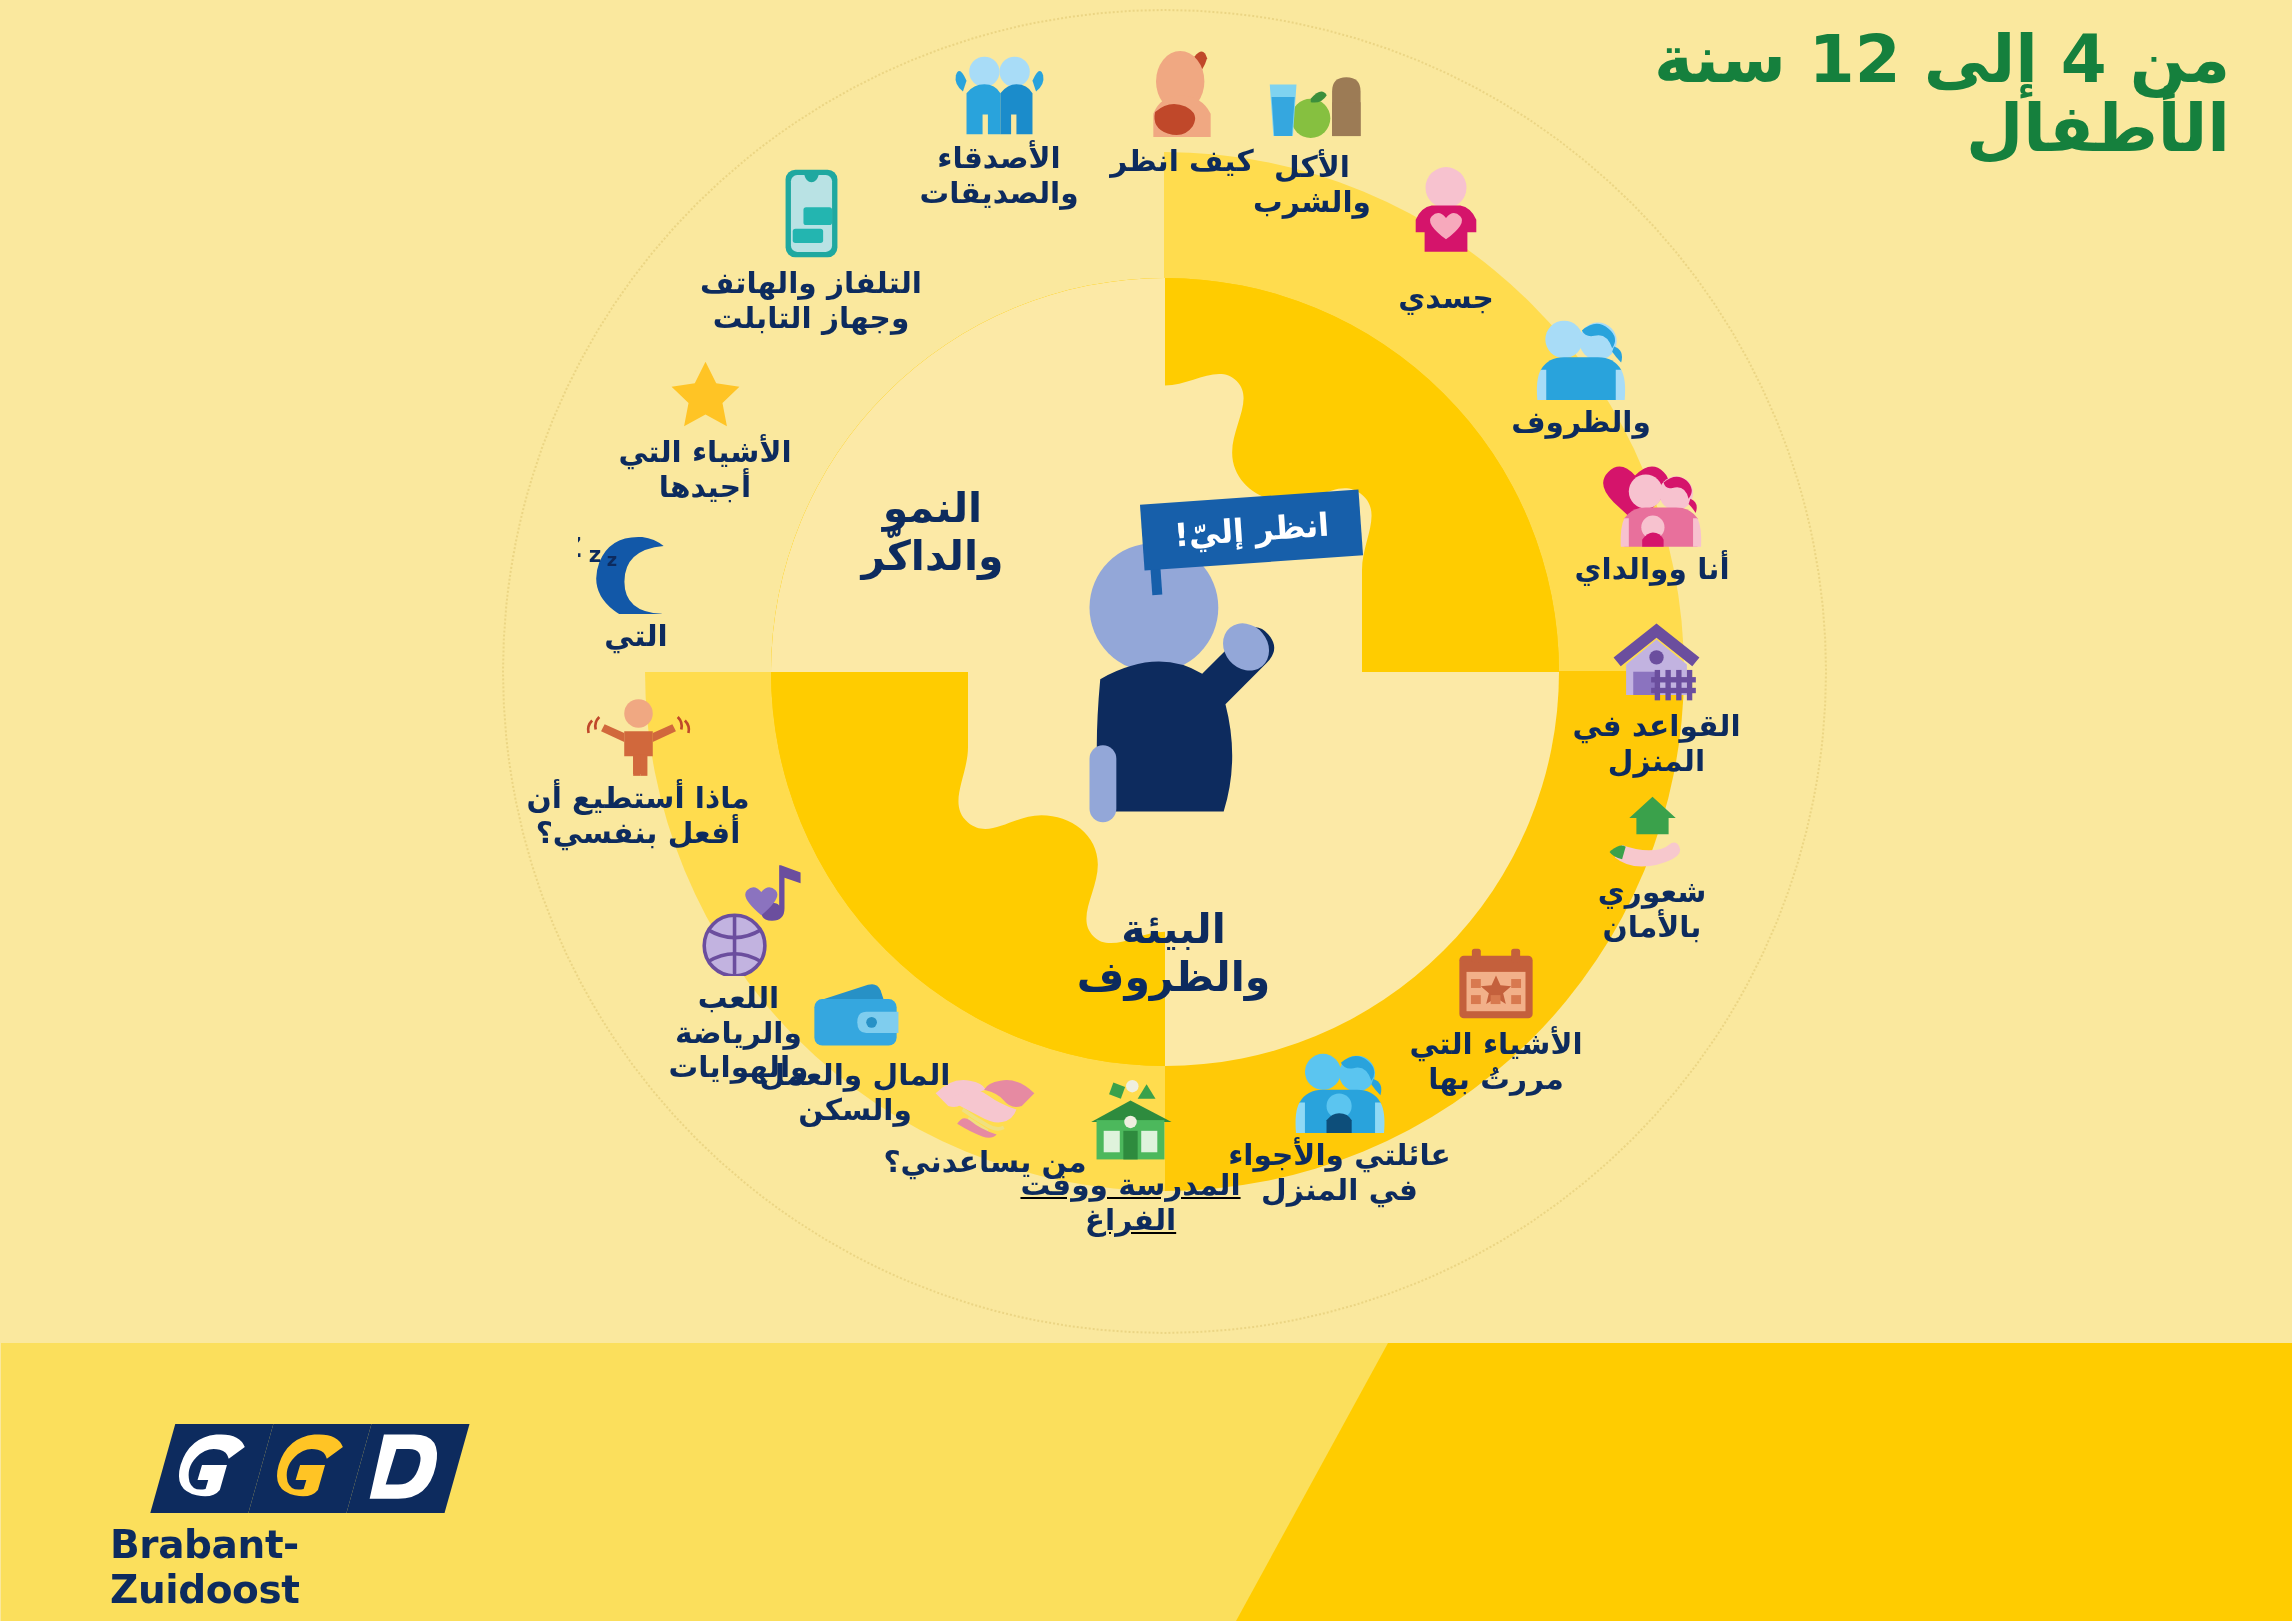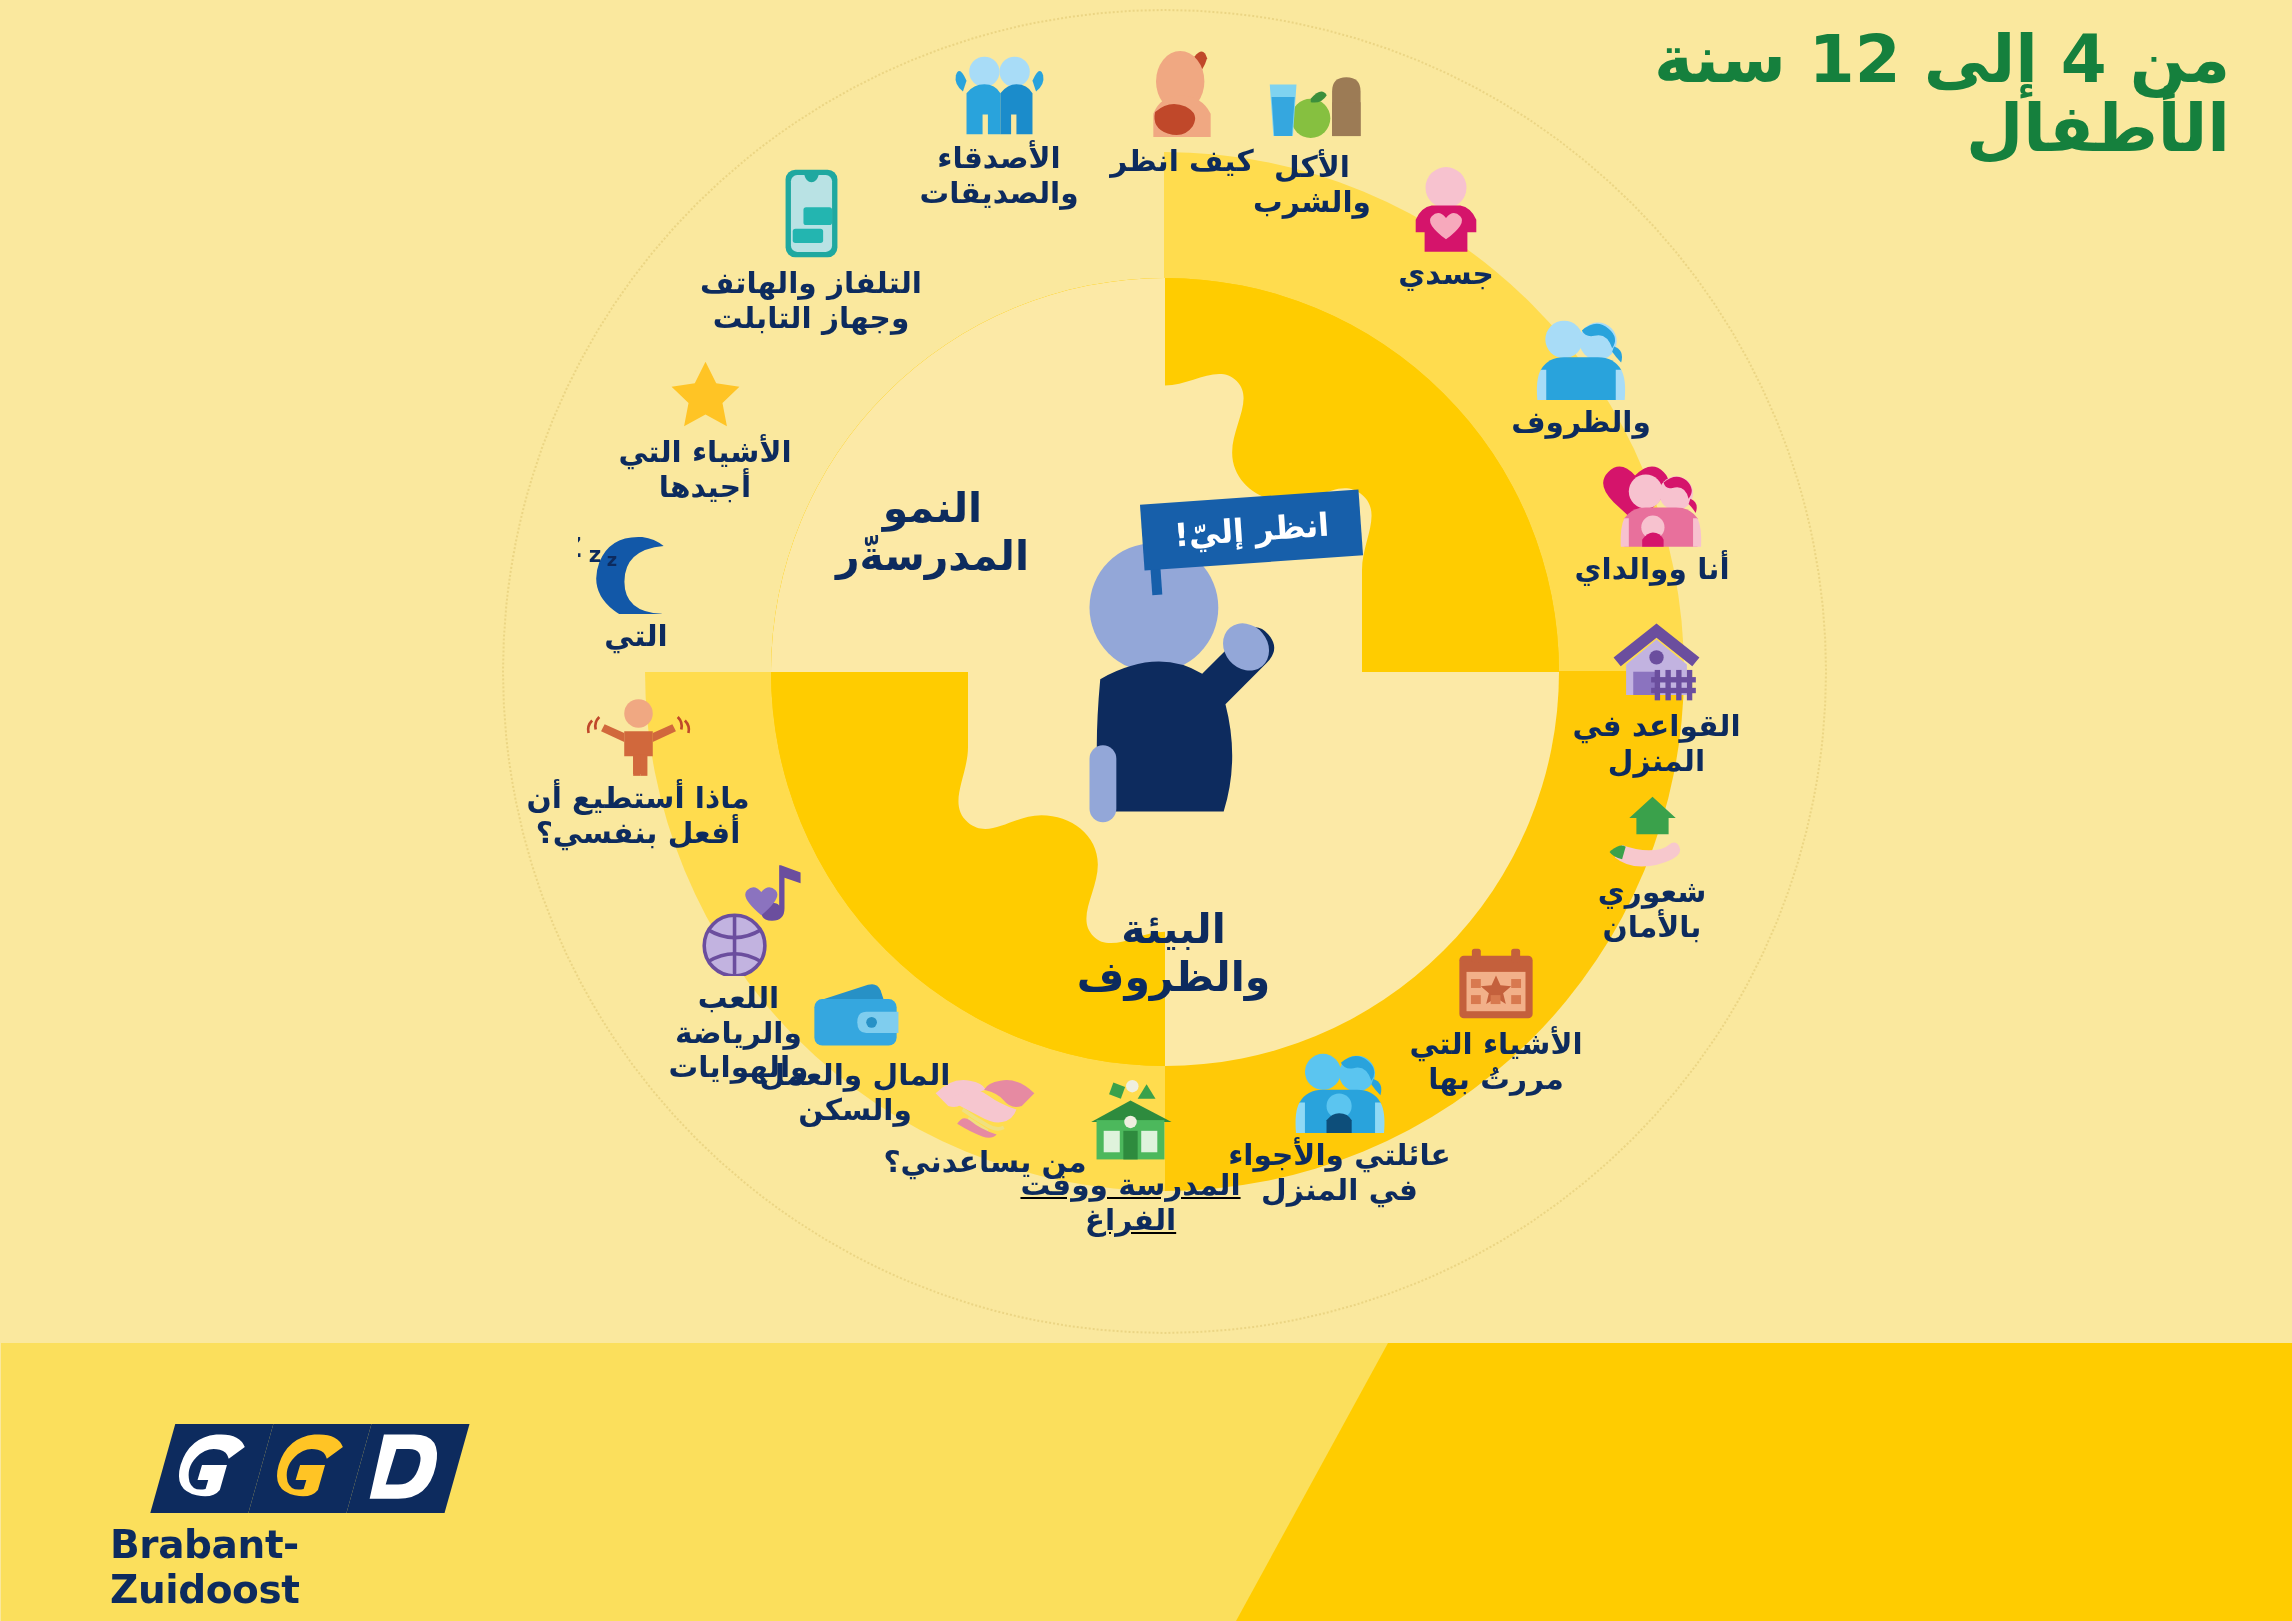--- a/index.html
+++ b/index.html
@@ -135,21 +135,21 @@
             C196 618 220 586 220 554
             L220 440
             L0 440
             L0 0 Z
             " transform="rotate(180 440 440)"></path>
         </g>
       </svg>
     </div>
 
     <div class="qtitle" id="q-growth">النمو
-المدرسةّر</div>
+والداكّر</div>
     <div class="qtitle" id="q-env">البيئة
 والظروف</div>
 
     <svg style="position:absolute;left:537px;top:502px;width:296px;height:322px;" viewBox="0 0 330 360">
       <circle cx="128" cy="108" r="72" fill="#93A7D8"></circle>
       <path d="M68 188 q-10 110 6 148 l132 0 q18 -58 2 -120 l46 -46 q16 -16 2 -32 q-14 -16 -30 0 l-44 44 q-50 -30 -114 6 z" fill="#0D2B5E"></path>
       <ellipse cx="231" cy="152" rx="24" ry="28" transform="rotate(-40 231 152)" fill="#93A7D8"></ellipse>
       <rect x="56" y="262" width="30" height="86" rx="15" fill="#93A7D8"></rect>
     </svg>
 
@@ -187,21 +187,21 @@
       <rect x="92" y="34" width="32" height="38" fill="#9C7B55"></rect>
       <circle cx="68" cy="52" r="22" fill="#86C040"></circle>
       <path d="M68 30 q12 -14 18 -4 q-6 10 -18 8 z" fill="#3C8F3C"></path>
       <path d="M22 14 l30 0 l-4 58 l-22 0 z" fill="#7FD3F0"></path>
       <path d="M24 28 l26 0 l-3 44 l-20 0 z" fill="#35A7DF"></path>
     </svg>
     <div class="lbl">الأكل
 والشرب</div>
   </div>
 
-  <div class="item" style="left:1370px;top:166px;width:152px;">
+  <div class="item" style="left:1370px;top:166px;width:152px;gap:24px;">
     <svg class="ico" width="82" height="86" viewBox="0 0 92 96">
       <circle cx="46" cy="24" r="23" fill="#F7C2CF"></circle>
       <path d="M12 60 q6 -14 18 -16 l32 0 q12 2 18 16 l0 14 l-10 0 l0 22 l-48 0 l0 -22 l-10 0 z" fill="#D5146B"></path>
       <path d="M46 58 q-8 -10 -16 -2 q-8 8 16 26 q24 -18 16 -26 q-8 -8 -16 2 z" fill="#F7A9BC"></path>
     </svg>
     <div class="lbl">جسدي</div>
   </div>
 
   <div class="item" style="left:1487px;top:318px;width:188px;">
     <svg class="ico" width="106" height="82" viewBox="0 0 118 92">

